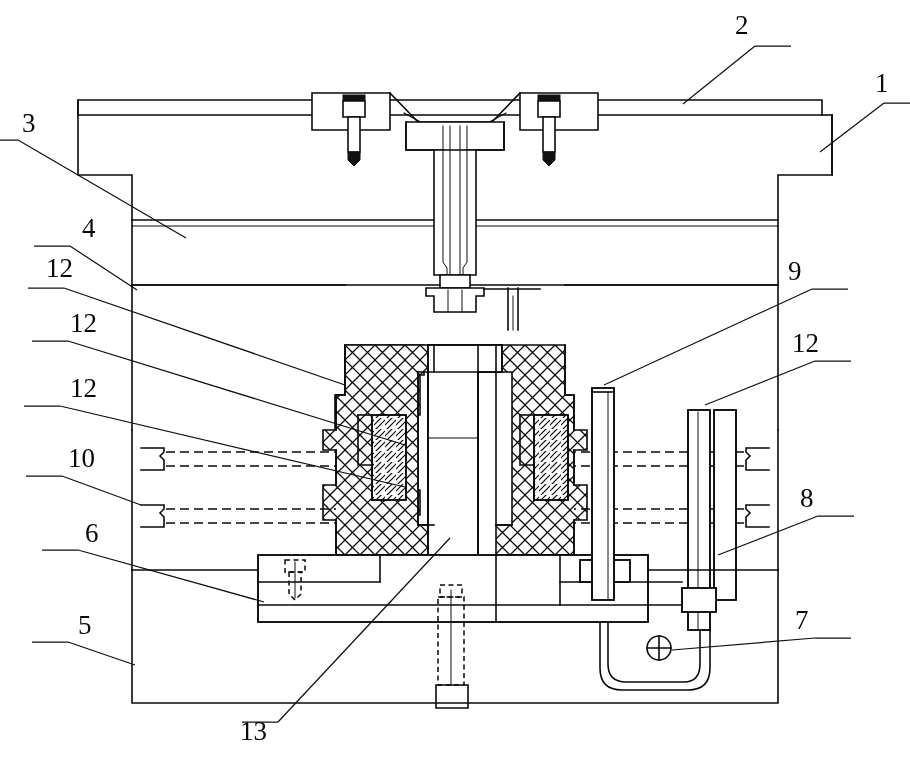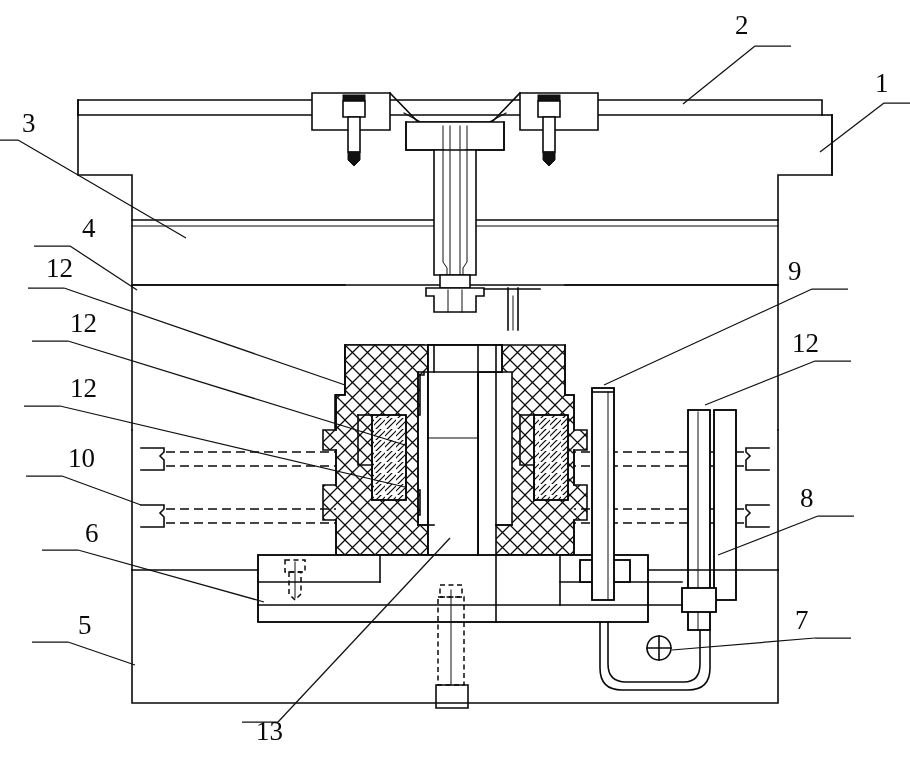--- a/index.html
+++ b/index.html
@@ -298,16 +298,16 @@
       <div class="callout-text" style="left: 46px; top: 255px;">12</div>
       <div class="callout-text" style="left: 788px; top: 258px;">9</div>
       <div class="callout-text" style="left: 70px; top: 310px;">12</div>
       <div class="callout-text" style="left: 792px; top: 330px;">12</div>
       <div class="callout-text" style="left: 70px; top: 375px;">12</div>
       <div class="callout-text" style="left: 68px; top: 445px; text-align: center;">10</div>
       <div class="callout-text" style="left: 800px; top: 485px;">8</div>
       <div class="callout-text" style="left: 85px; top: 520px;">6</div>
       <div class="callout-text" style="left: 795px; top: 607px;">7</div>
       <div class="callout-text" style="left: 78px; top: 612px;">5</div>
-      <div class="callout-text" style="left: 256px; top: 718px; font-family: Liberation Serif, serif;">13</div>
+      <div class="callout-text" style="left: 240px; top: 718px; font-family: Liberation Serif, serif;">13</div>
     </div>
 
 </div>
 
 </body></html>

